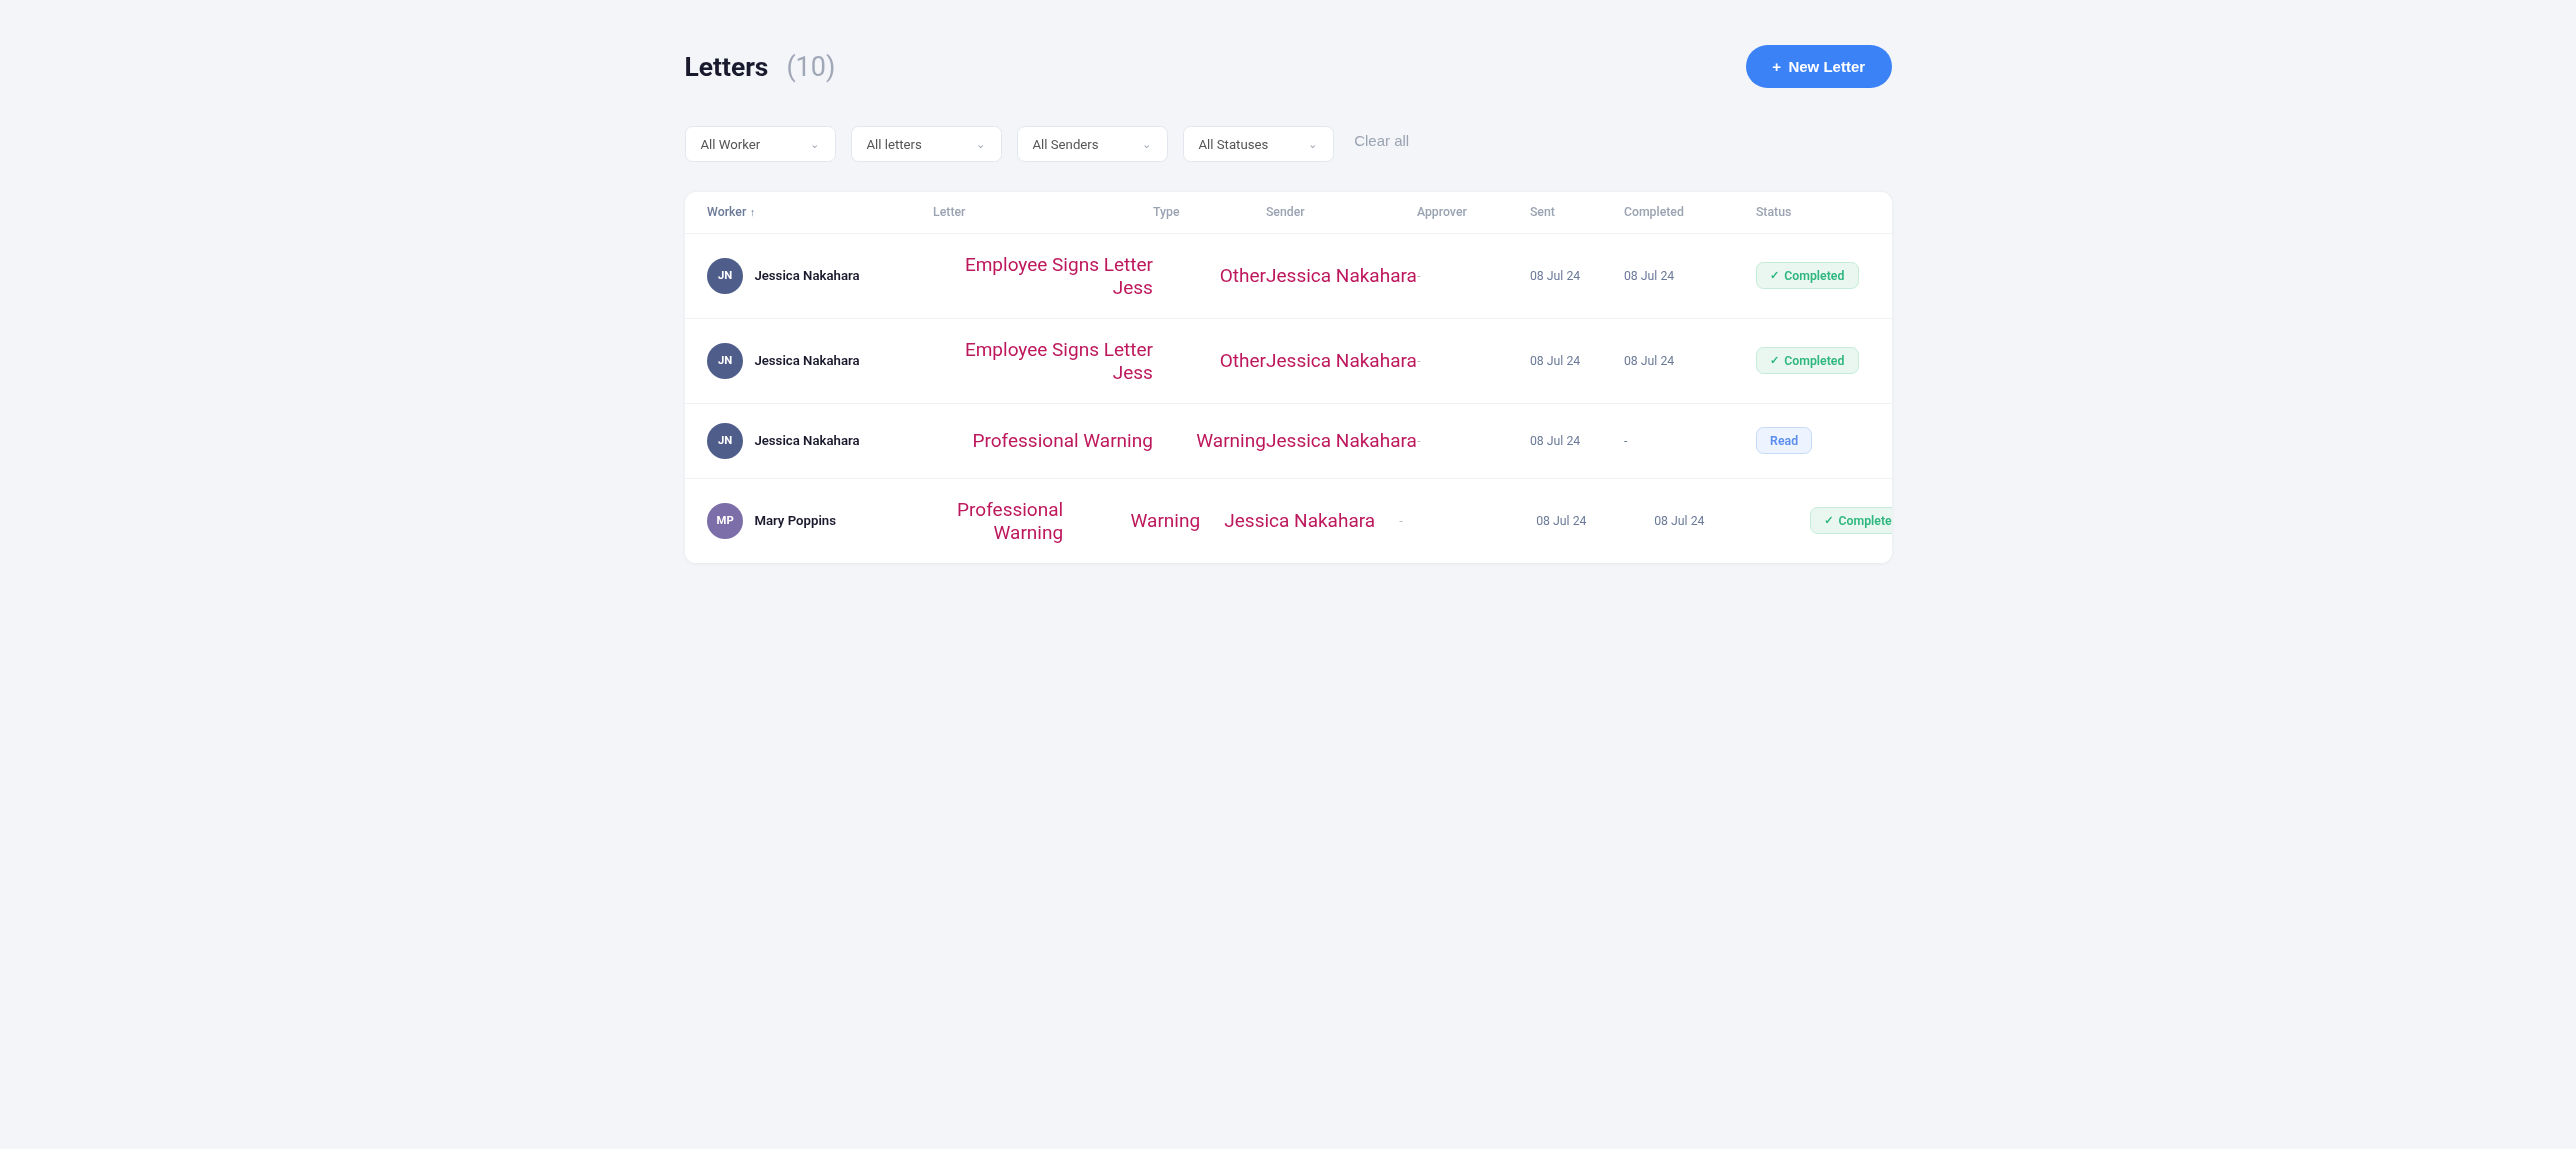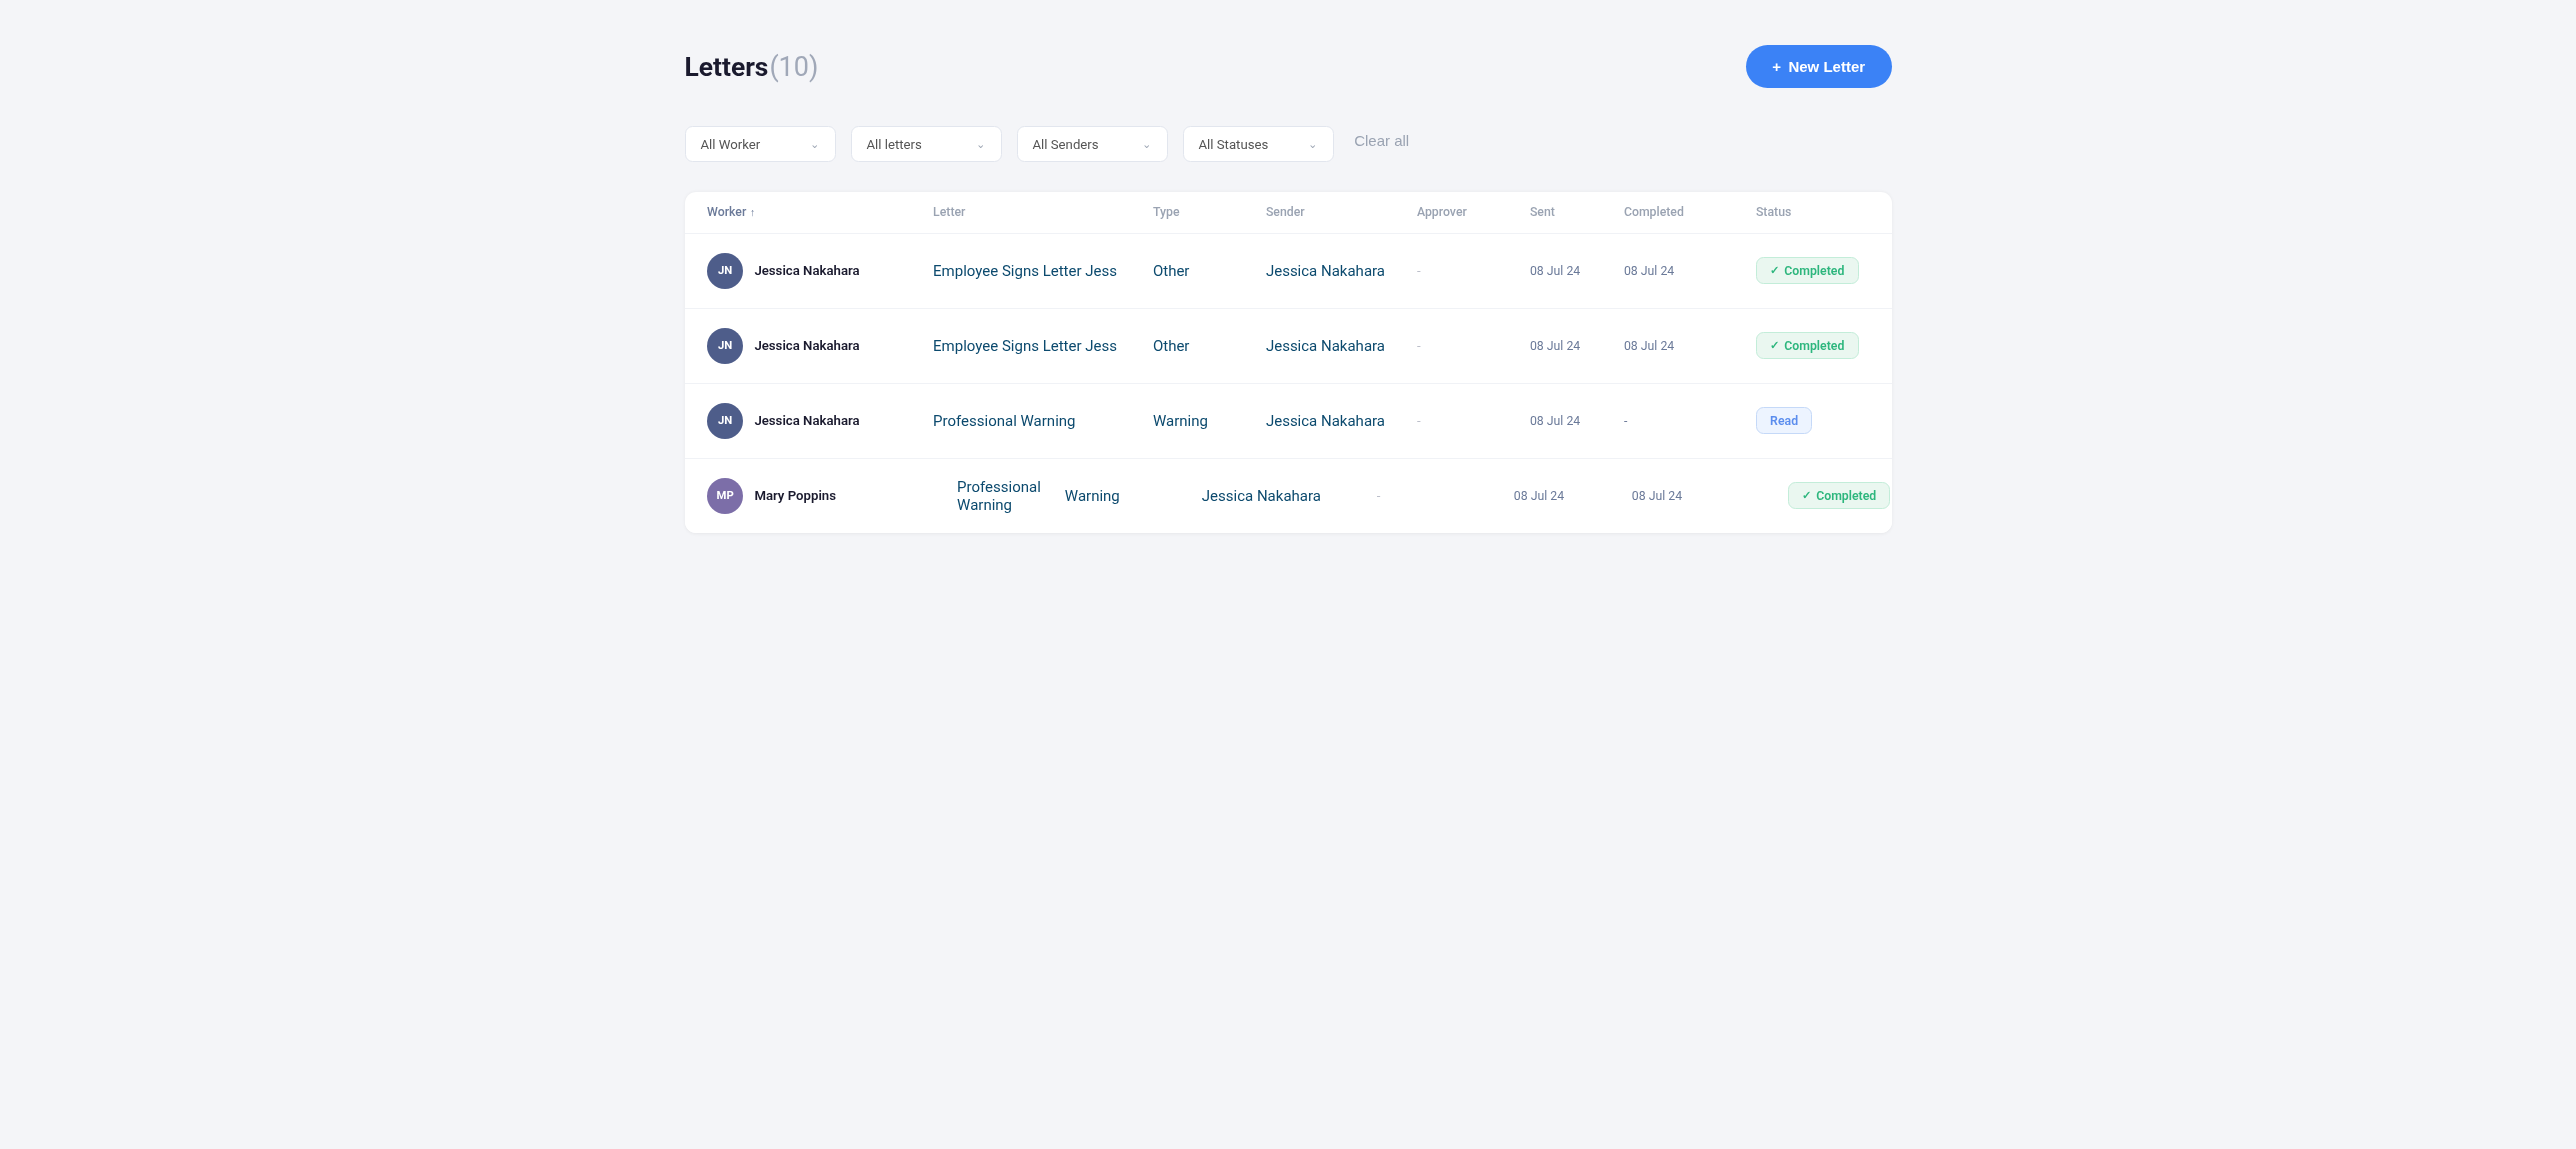--- a/index.html
+++ b/index.html
@@ -21,21 +21,21 @@
     .page-header {
       display: flex;
       align-items: center;
       justify-content: space-between;
       margin-bottom: 30px;
     }
 
     .page-title-wrap {
       display: flex;
       align-items: baseline;
-      gap: 1px;
+      gap: 18px;
     }
 
     .page-title {
       font-size: 26.4px;
       font-weight: 700;
       color: #1a1a2e;
     }
 
     .page-count {
       font-size: 27px;
@@ -168,22 +168,23 @@
       background: #7c6ea8;
     }
 
     .worker-name {
       font-size: 13.2px;
       font-weight: 600;
       color: #1a1a2e;
     }
 
     .cell-text {
-      font-size: 15px;
-      color: #0c4a6e;
+      font-size: 19px;
+      color: #be185d;
+      text-align: right;
     }
 
     .cell-muted {
       font-size: 13.2px;
       color: #bbbec9;
     }
 
     .cell-date {
       font-size: 12.3px;
       color: #6b7a99;

